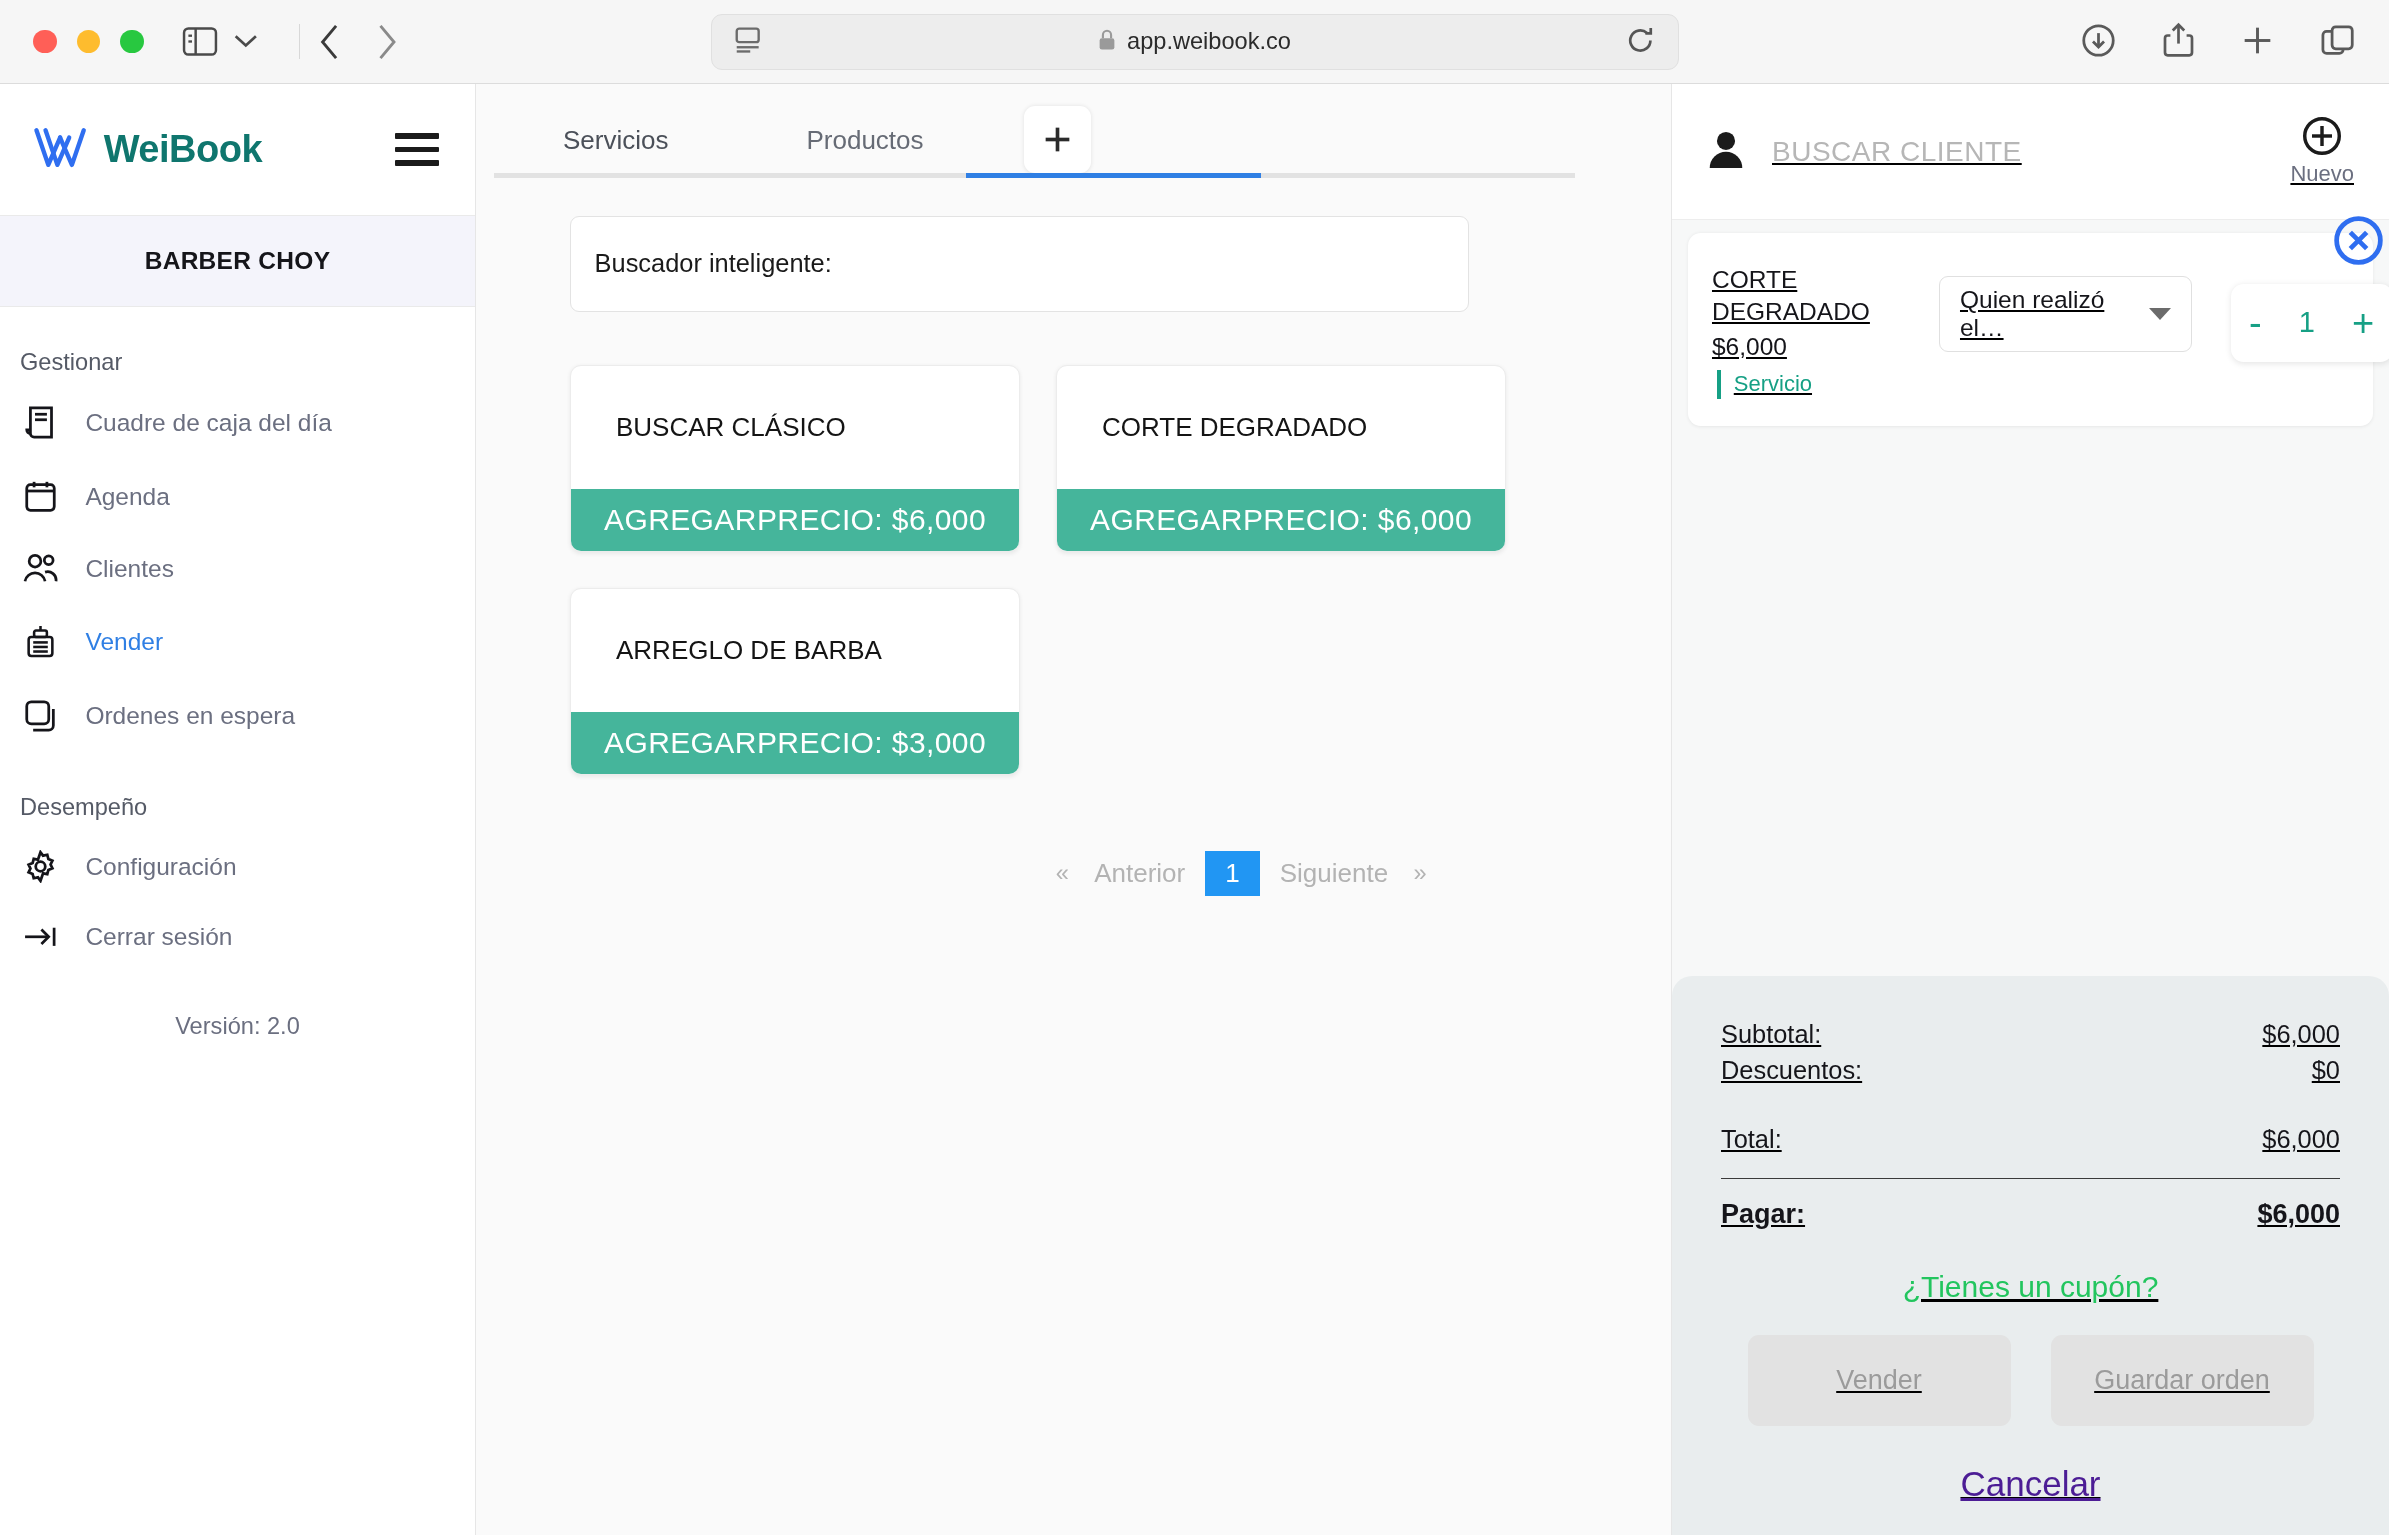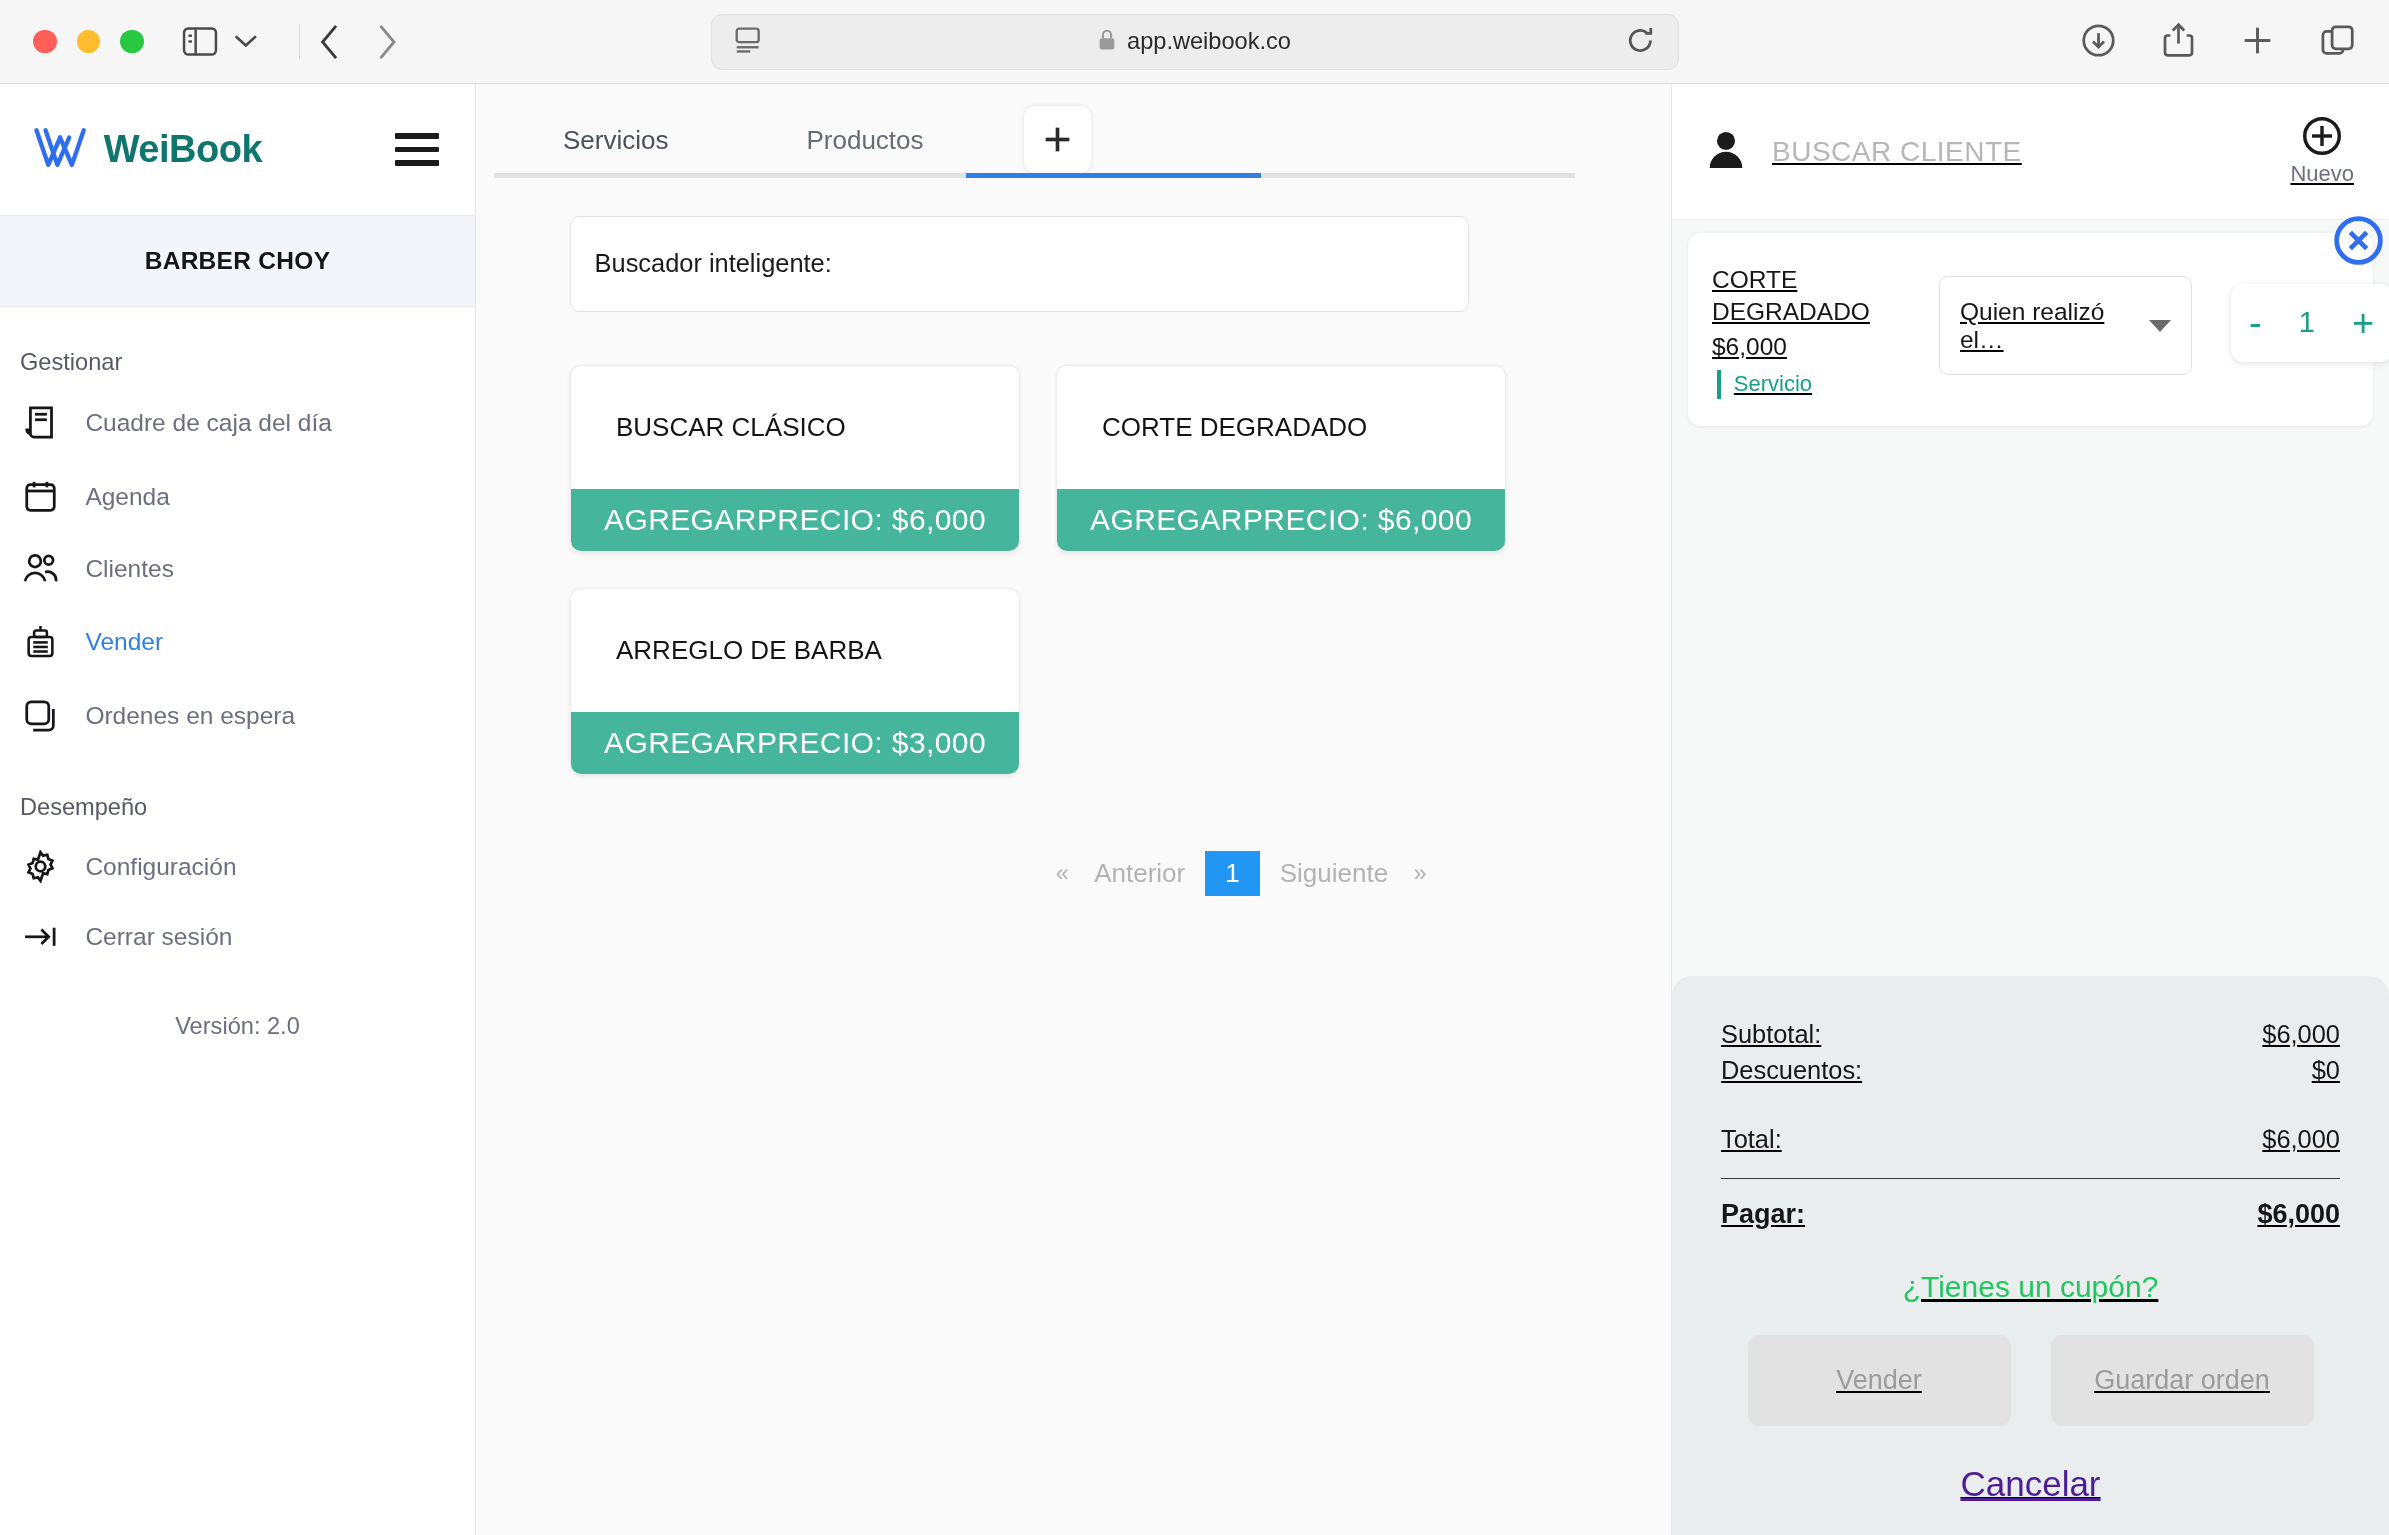--- a/index.html
+++ b/index.html
@@ -199,21 +199,21 @@
     position: relative; min-height: 156px;
   }
   .ci-left { width: 209px; }
   .ci-name { font-size: 24.5px; color: #15151a; line-height: 1.3; }
   .ci-price { font-size: 24.5px; color: #15151a; margin-top: 5.5px; }
   .ci-tagrow { display: flex; align-items: center; gap: 12.7px; margin-top: 9px; margin-left: 5.5px; }
   .ci-bar { width: 3.6px; height: 29px; background: #16a085; }
   .ci-tag { font-size: 22px; color: #16a085; }
   .ci-select {
     background: #fff; border: 0.9px solid #e0e0e0; border-radius: 9px;
-    height: 99px; width: 253px; margin-top: 12.7px;
+    height: 76px; width: 253px; margin-top: 12.7px;
     display: flex; align-items: center; justify-content: space-between;
     padding: 0 20px; font-size: 24.5px; color: #15151a; cursor: pointer;
   }
   .caret { width:0;height:0;border-left:11px solid transparent;border-right:11px solid transparent;border-top:12.7px solid #6b6b6b; }
   .qty-box {
     position: absolute; right: -20px; top: 51px;
     background: #fff; border-radius: 12.7px;
     box-shadow: 0 1.8px 6.4px rgba(0,0,0,.10);
     height: 78px; width: 162px;
     display: flex; align-items: center; justify-content: space-around;

